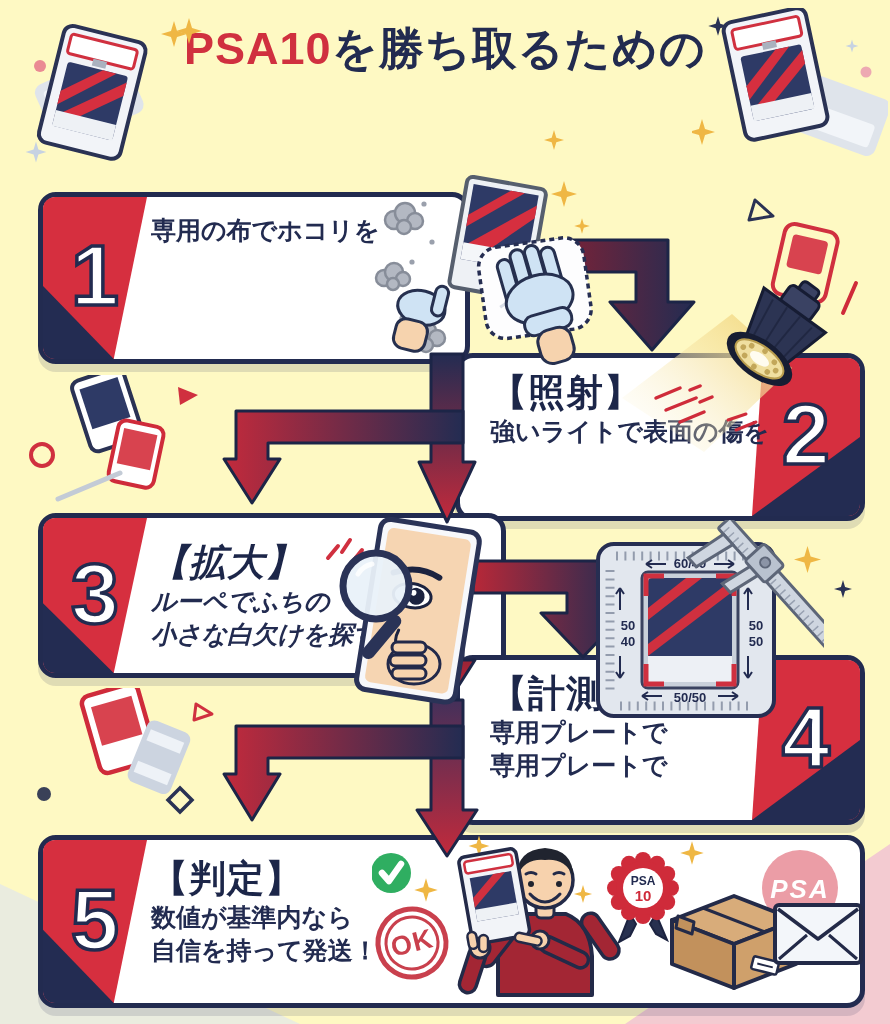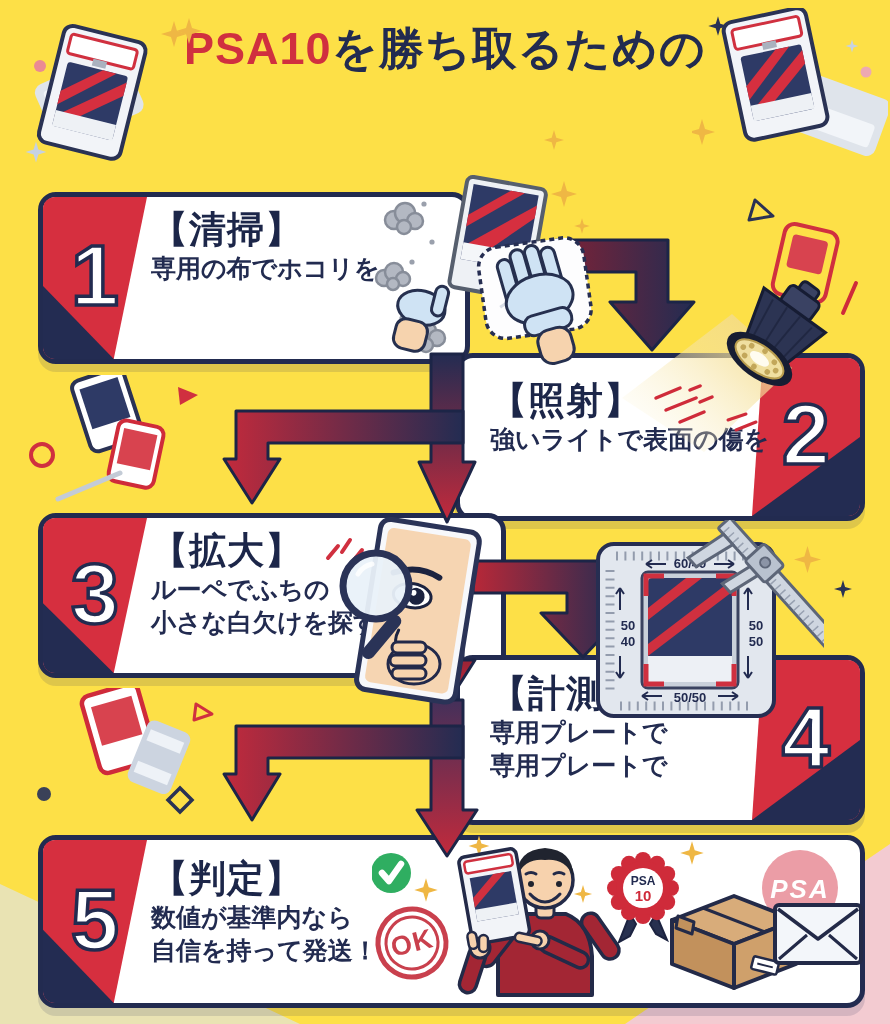--- a/index.html
+++ b/index.html
@@ -1,16 +1,16 @@
 <!DOCTYPE html>
 <html><head>
 <meta charset="utf-8">
 <style>
   html,body{margin:0;padding:0;background:#edeff4;font-family:"Liberation Sans","DejaVu Sans",sans-serif;}
-  #stage{position:relative;width:890px;height:1024px;overflow:hidden;background:#fde047;}
+  #stage{position:relative;width:890px;height:1024px;overflow:hidden;background:#fef9c3;}
   #stage::before{content:"";position:absolute;right:0;bottom:0;width:265px;height:180px;
     background:#f3cbd1;clip-path:polygon(100% 0,100% 100%,0 100%);z-index:0;}
   #stage::after{content:"";position:absolute;left:0;bottom:0;width:300px;height:140px;
     background:#dfe5ee;opacity:.65;clip-path:polygon(0 0,100% 100%,0 100%);z-index:0;}
   .abs{position:absolute;}
   
   .title{left:0;top:24px;width:890px;text-align:center;z-index:2;}
   .title-l1{font-size:45px;font-weight:900;letter-spacing:1px;color:#222b50;line-height:1.1;}
   .title-l1 .hl{color:#d0303f;}
   .title-l2{font-size:63px;font-weight:900;letter-spacing:5px;color:#222b50;line-height:1.12;}
@@ -27,23 +27,23 @@
   .plate-right .navy{background:#232c52;clip-path:polygon(0 100%,100% 50%,100% 100%);}
   .num{position:absolute;top:50%;transform:translateY(-54%);width:100%;text-align:center;
     font-size:86px;font-weight:900;color:#fff;-webkit-text-stroke:3.5px #222b50;line-height:1;}
   .txt{position:absolute;white-space:nowrap;}
   .heading{font-size:37px;font-weight:900;color:#1c2649;line-height:1.15;letter-spacing:1px;}
   .line{font-size:25px;font-weight:800;color:#222b50;line-height:1.34;}
   .line:first-of-type{margin-top:5px;}
   #b1{left:38px;top:192px;width:422px;height:162px;}
   #b1 .txt{left:108px;top:12px;}
   #b2{left:455px;top:353px;width:400px;height:158px;}
-  #b2 .txt{left:30px;top:14px;margin-top:8px;}
+  #b2 .txt{left:30px;top:14px;}
   #b3{left:38px;top:513px;width:458px;height:155px;}
-  #b3 .txt{left:108px;top:12px;}
+  #b3 .txt{left:108px;top:24px;font-style:italic;}
   #b4{left:455px;top:655px;width:400px;height:160px;}
   #b4 .txt{left:30px;top:13px;}
   #b5{left:38px;top:835px;width:817px;height:163px;}
   #b5 .txt{left:108px;top:18px;}
   
   .deco{z-index:1;}
   .arrows{z-index:6;pointer-events:none;}
   .illo{z-index:7;pointer-events:none;}
   .beamlayer{z-index:5;pointer-events:none;}
   .spark{z-index:2;}
@@ -187,21 +187,20 @@
     <path d="M463,726 H236 V774 H224 L252,820 L280,774 H268 V758 H463 Z" fill="url(#gBb)" stroke="#1c2547" stroke-width="3" stroke-linejoin="round"></path>
   </svg>
 
   <div class="banner" id="b1">
     <div class="plate plate-left">
         <div class="red"></div>
         <div class="navy"></div>
       <div class="num">1</div>
       </div>
     <div class="txt">
-      <div class="heading">【清掃】</div>
       <div class="line">専用の布でホコリを</div>
     </div>
   </div>
 
   <div class="banner" id="b2">
     <div class="plate plate-right">
         <div class="red"></div>
         <div class="navy"></div>
       <div class="num">2</div>
       </div>

